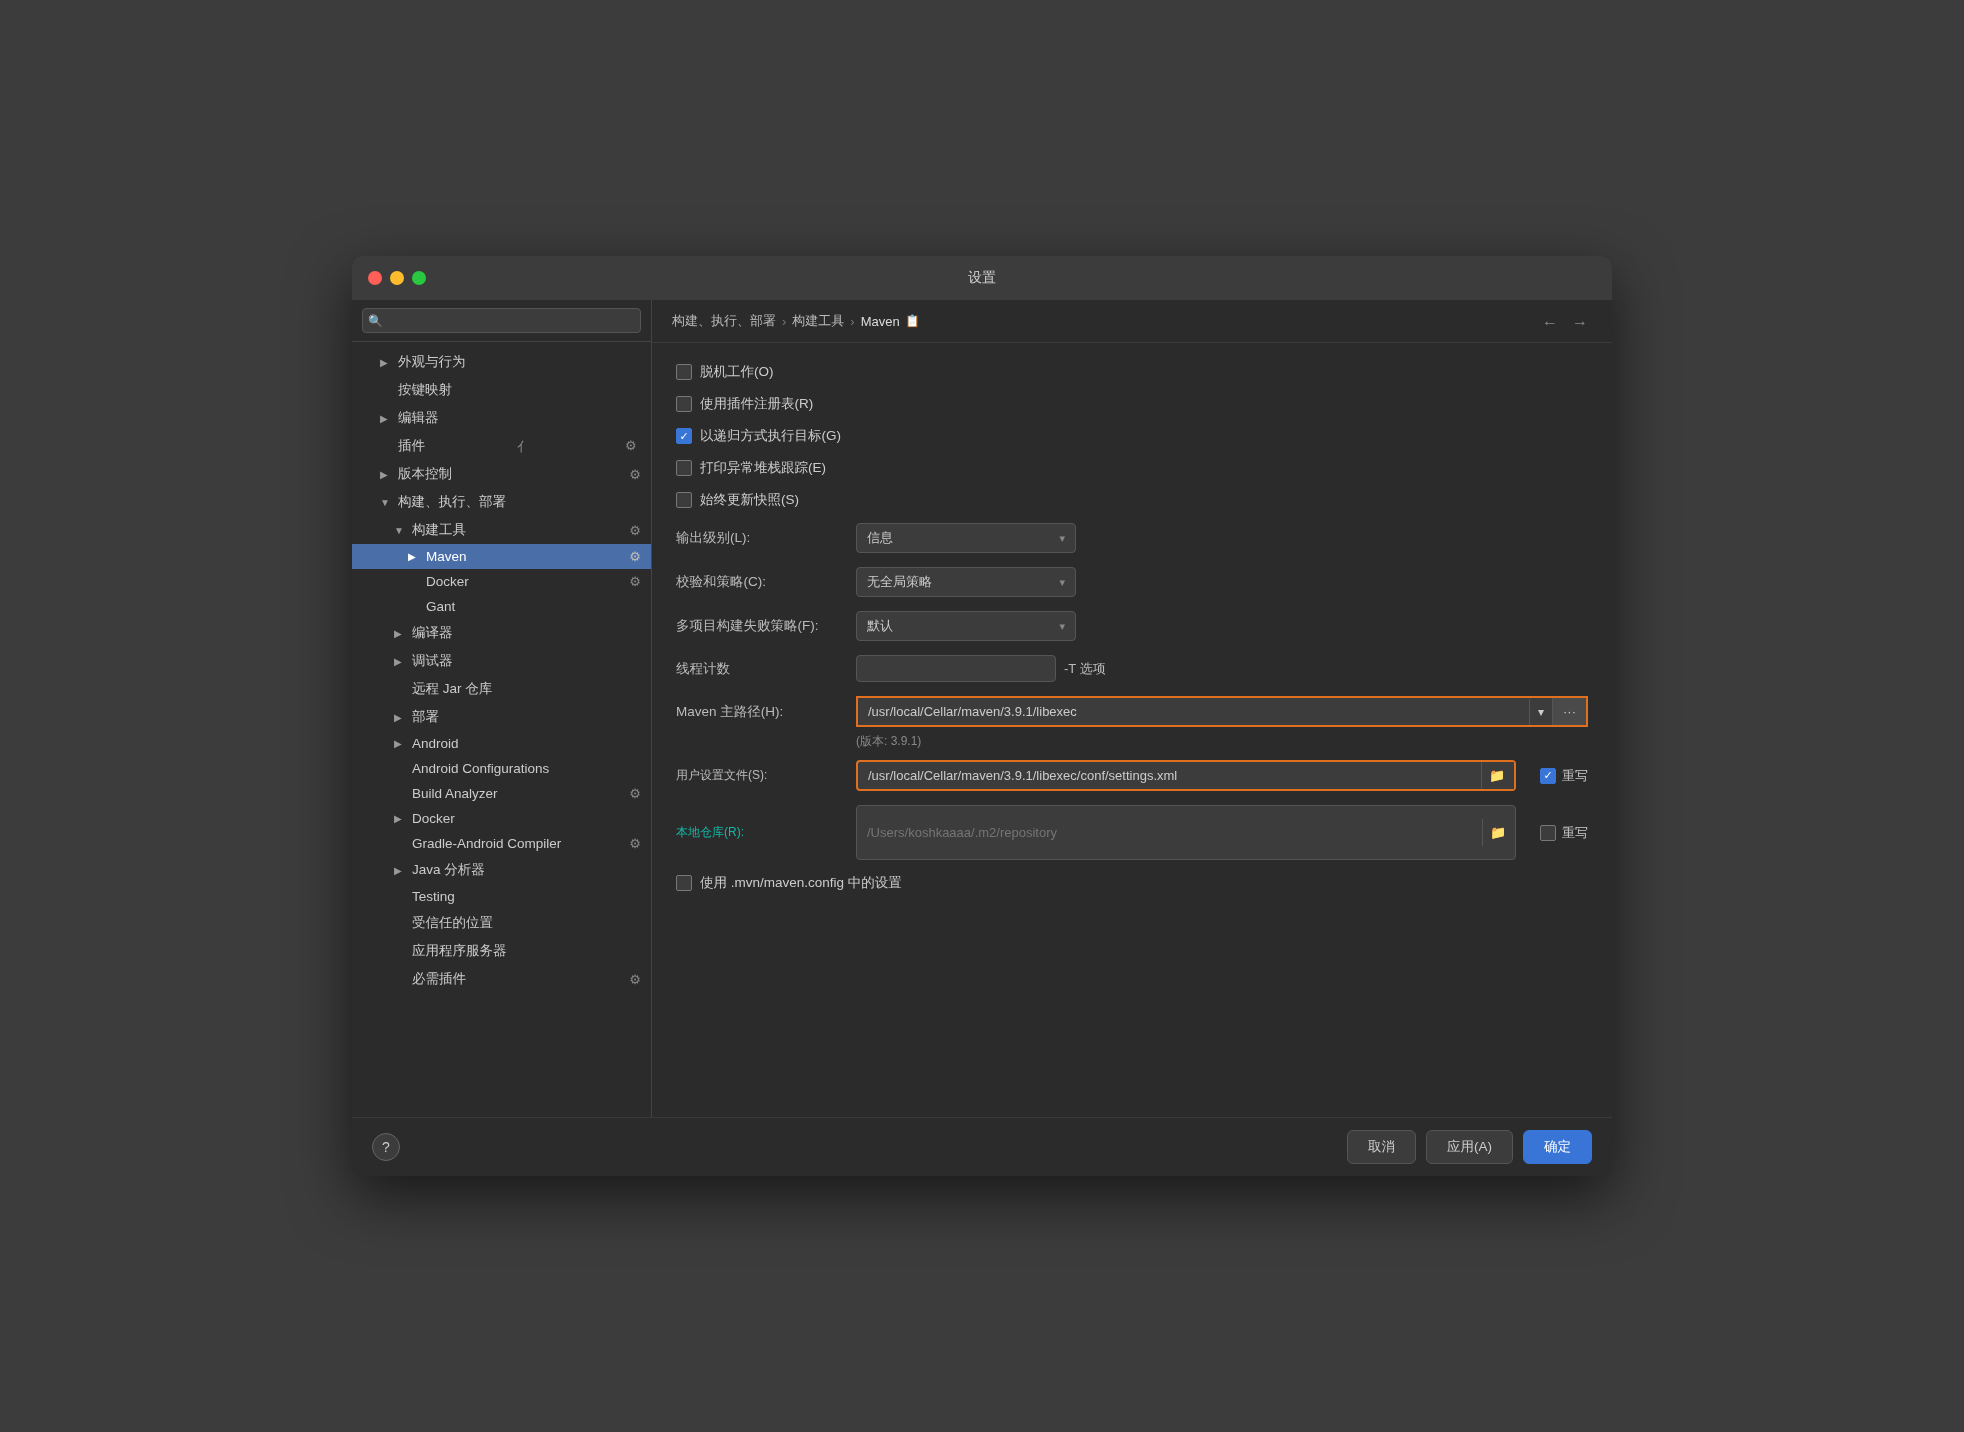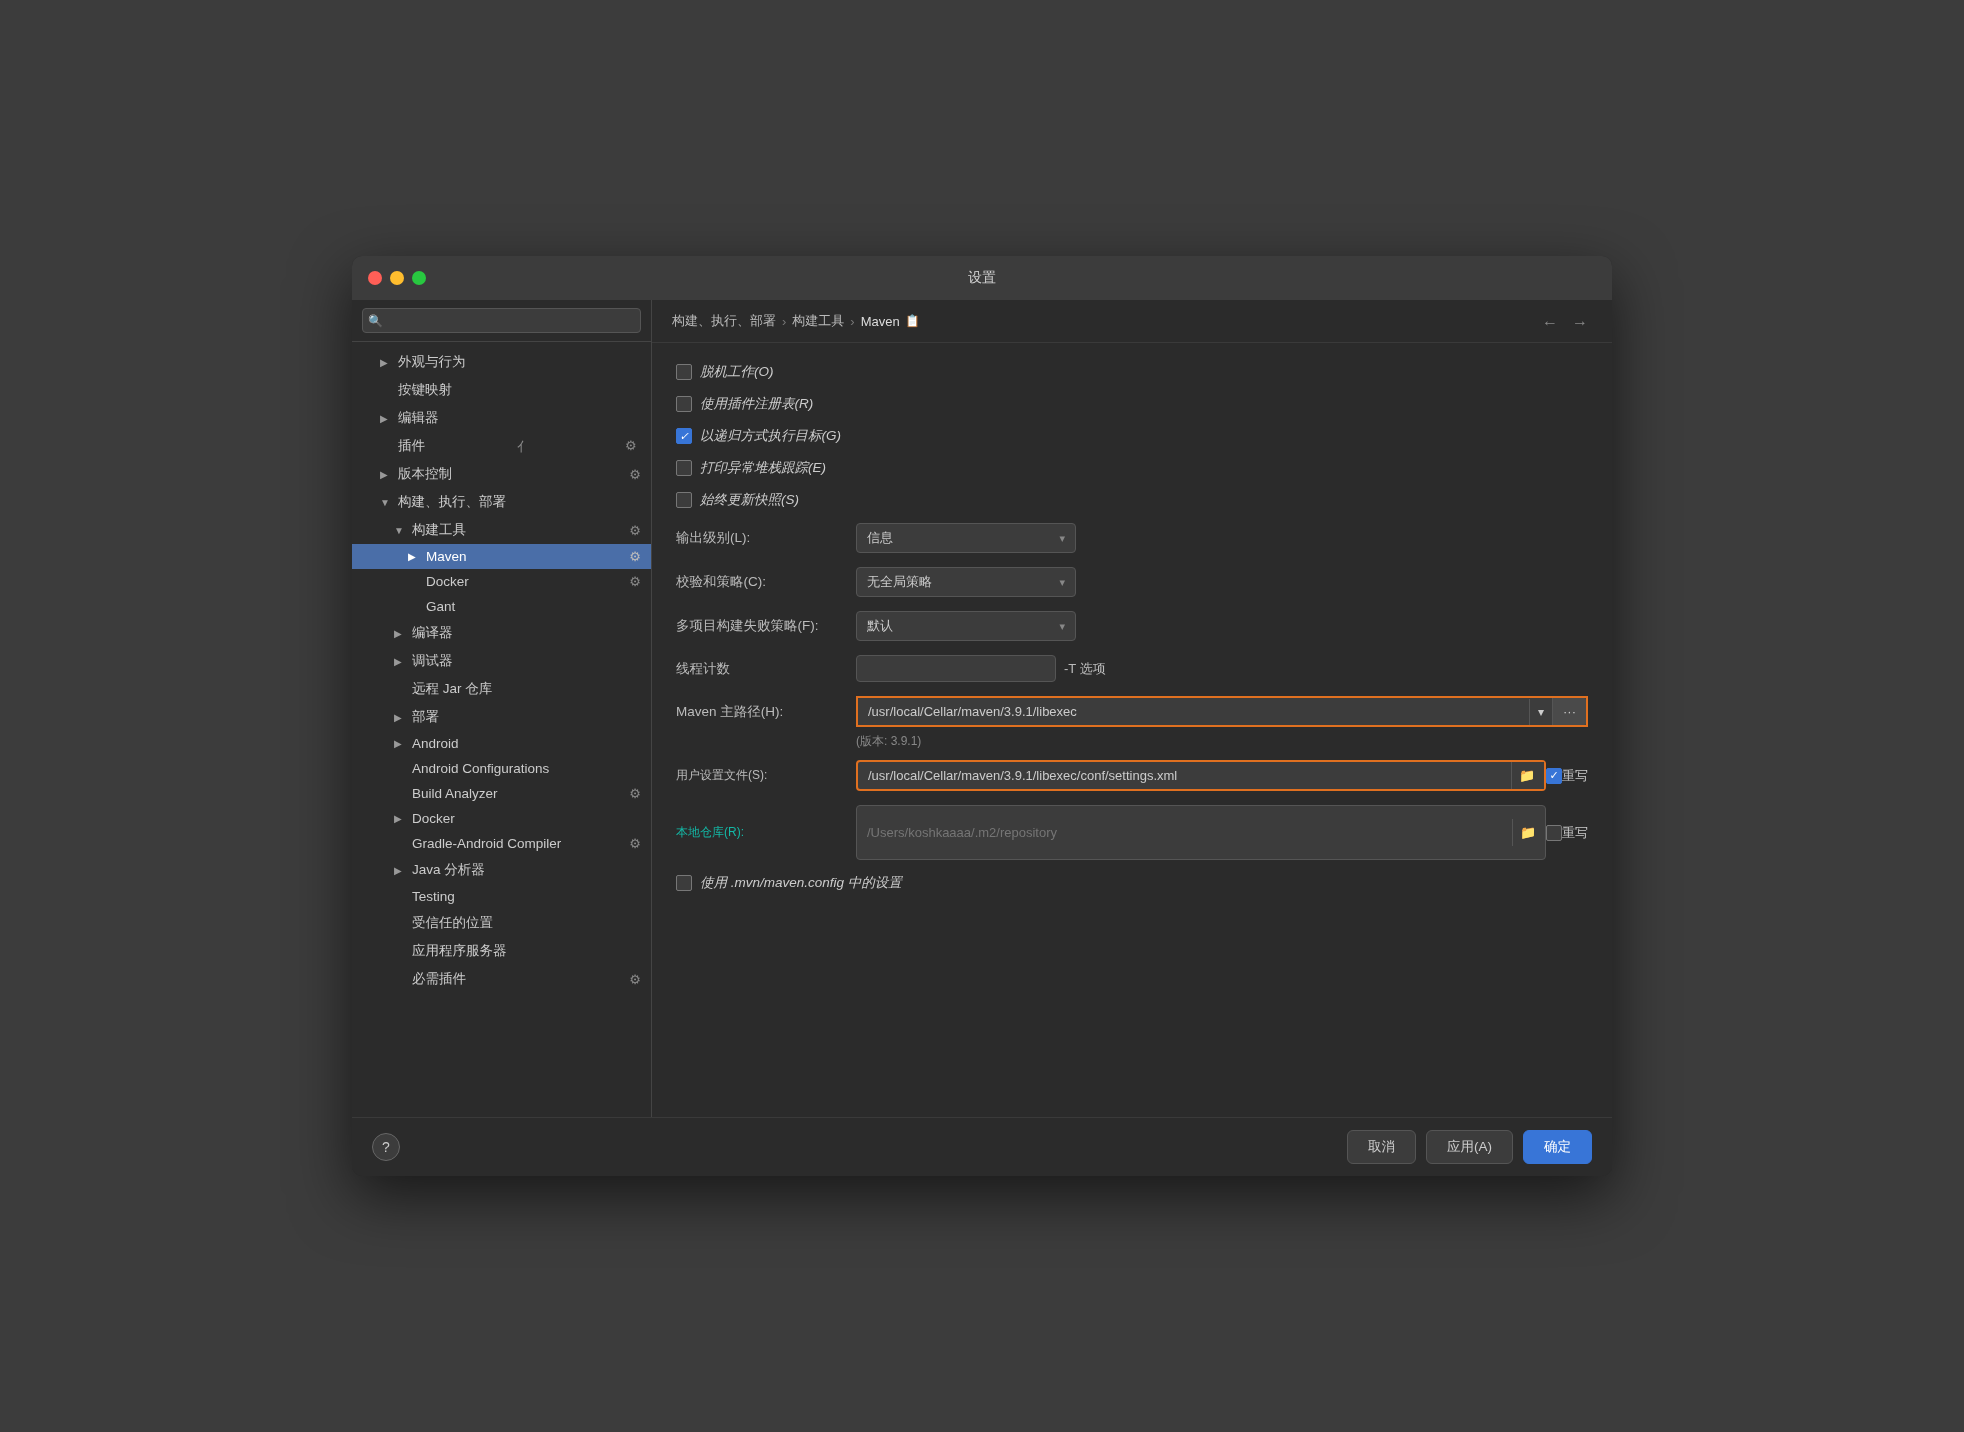--- a/index.html
+++ b/index.html
@@ -177,21 +177,20 @@
       align-items: center;
       margin-bottom: 14px;
     }
     .checkbox-label {
       display: flex;
       align-items: center;
       gap: 8px;
       color: #ccc;
       font-size: 13.5px;
       cursor: pointer;
-      font-style: italic;
     }
     .cb {
       width: 16px;
       height: 16px;
       border: 1px solid #777;
       background: #3c3c3c;
       border-radius: 2px;
       display: flex;
       align-items: center;
       justify-content: center;
@@ -339,21 +338,22 @@
       border: none;
       border-left: 1px solid #555;
       color: #ccc;
       padding: 6px 8px;
       cursor: pointer;
       font-size: 13px;
     }
     .override-cb-wrap {
       display: flex;
       align-items: center;
-      margin-left: 0;
+      gap: 6px;
+      margin-left: 24px;
     }
     .override-label {
       color: #ccc;
       font-size: 13px;
     }
     .local-repo-row {
       display: flex;
       align-items: center;
       margin-bottom: 14px;
     }

